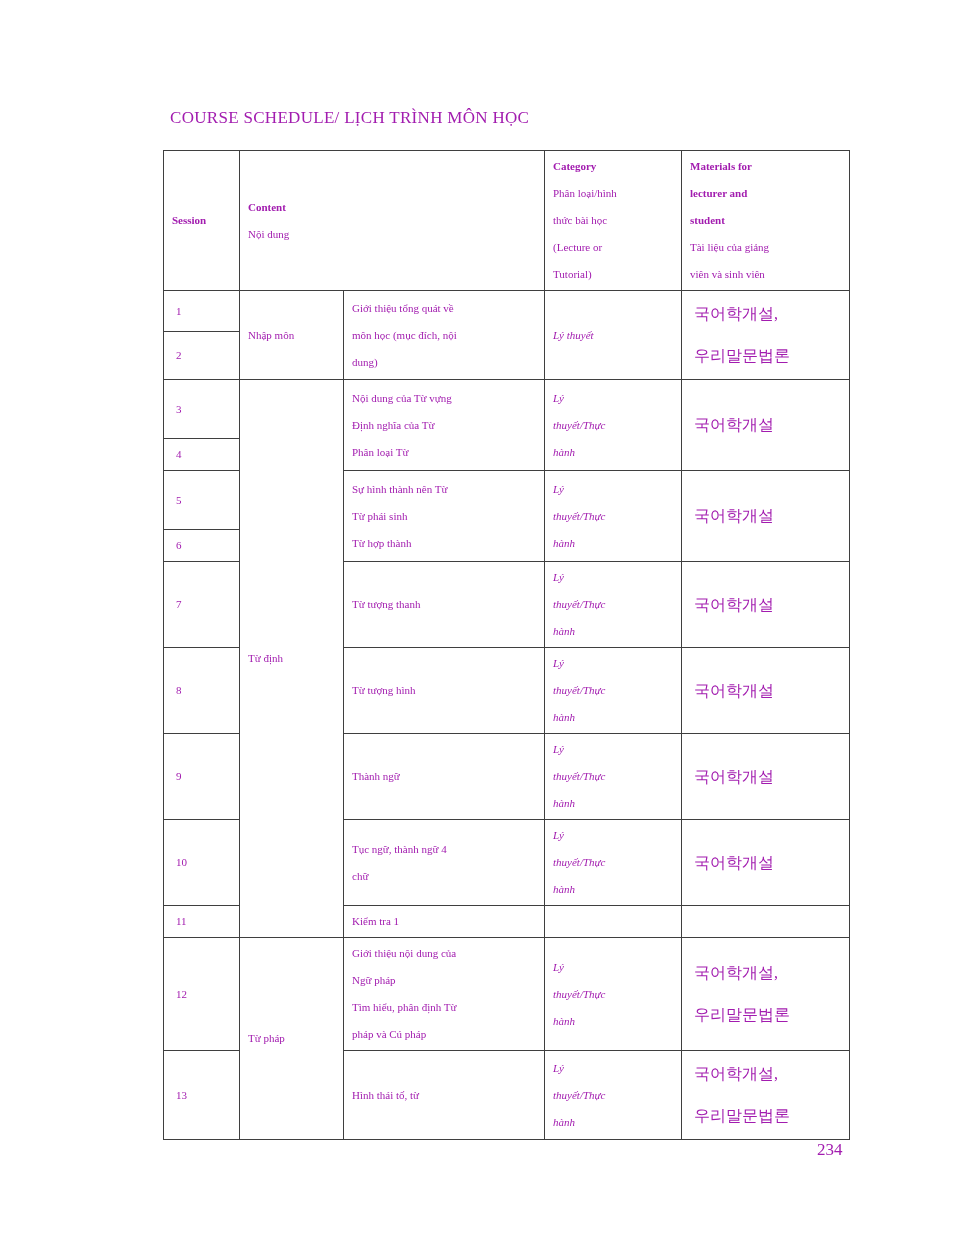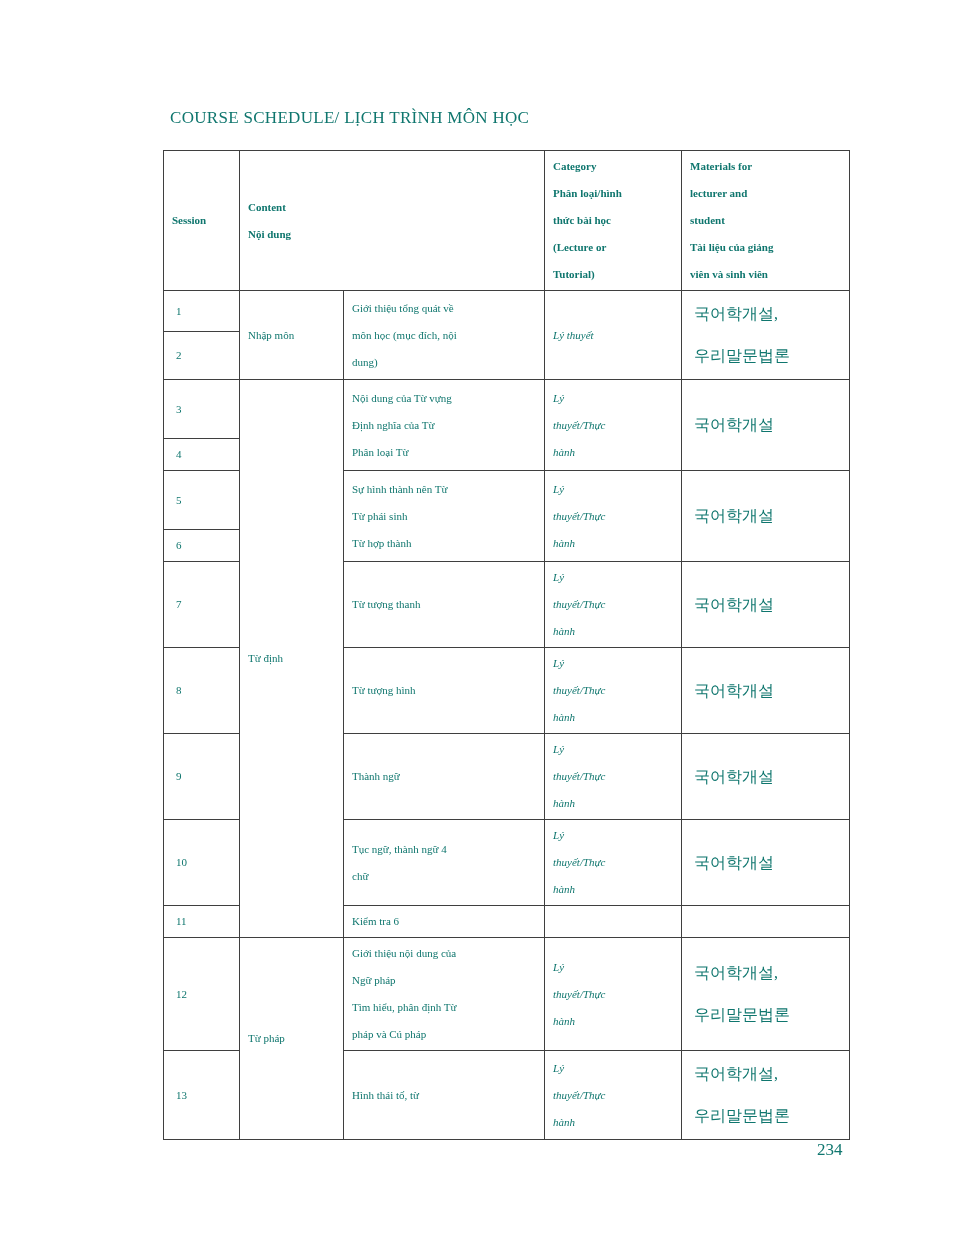--- a/index.html
+++ b/index.html
@@ -3,21 +3,21 @@
 <meta charset="utf-8">
 <style>
   html, body { margin: 0; padding: 0; }
   body { background: #e8e8e8; }
   .page {
     position: relative;
     width: 960px;
     height: 1242px;
     background: #ffffff;
     font-family: "Liberation Serif", "DejaVu Serif", serif;
-    color: #0f766e;
+    color: #a21caf;
     overflow: hidden;
   }
   .doc-title {
     position: absolute;
     left: 170px;
     top: 108px;
     margin: 0;
     font-size: 17px;
     font-weight: normal;
     letter-spacing: 0.3px;
@@ -40,21 +40,21 @@
     border: 1px solid #3f3f3f;
     font-size: 11px;
     font-weight: normal;
     text-align: left;
     vertical-align: middle;
     padding: 2px 6px 2px 8px;
     line-height: 27px;
     overflow: hidden;
   }
   .schedule th .en { display: block; font-weight: bold; white-space: pre-line; }
-  .schedule th .vi { display: block; font-weight: bold; white-space: pre-line; }
+  .schedule th .vi { display: block; font-weight: normal; white-space: pre-line; }
   th.h-top { vertical-align: top; }
   td.cell-session { padding-left: 12px; }
   td.cell-group { padding-left: 8px; }
   td.cell-content { white-space: pre-line; }
   td.cell-category { white-space: pre-line; font-style: italic; }
   td.cell-materials {
     white-space: pre-line;
     line-height: 42px;
     font-size: 16px;
     padding-left: 12px;
@@ -182,21 +182,21 @@
         <td class="cell-content">Tục ngữ, thành ngữ 4
 chữ</td>
         <td class="cell-category">Lý
 thuyết/Thực
 hành</td>
         <td class="cell-materials">국어학개설</td>
       </tr>
 
       <tr style="height:27px">
         <td class="cell-session">11</td>
-        <td class="cell-content">Kiểm tra 6</td>
+        <td class="cell-content">Kiểm tra 1</td>
         <td class="cell-category"></td>
         <td class="cell-materials"></td>
       </tr>
 
       <tr style="height:112px">
         <td class="cell-session">12</td>
         <td class="cell-group" rowspan="2">Từ pháp</td>
         <td class="cell-content">Giới thiệu nội dung của
 Ngữ pháp
 Tìm hiểu, phân định Từ

